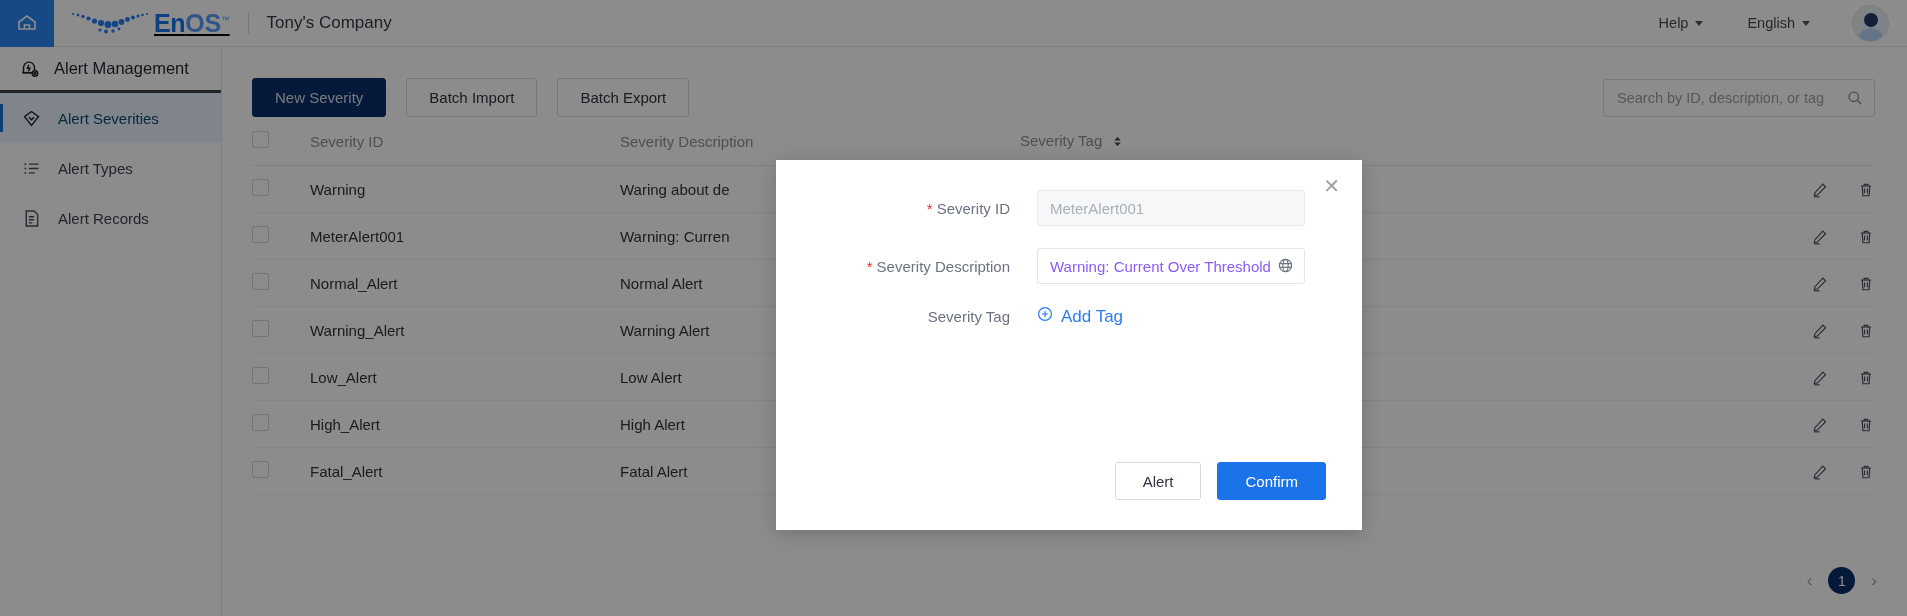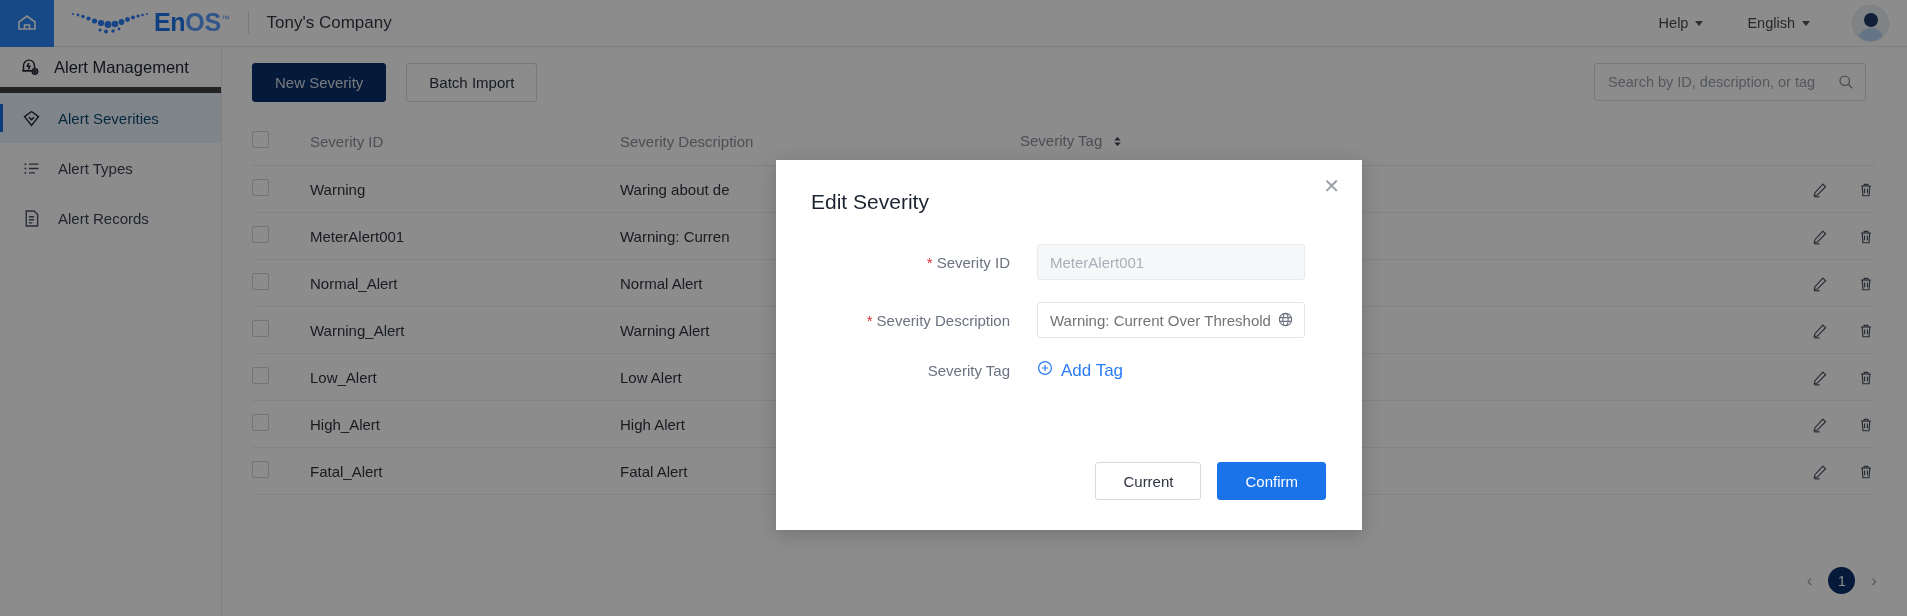--- a/index.html
+++ b/index.html
@@ -17,21 +17,21 @@
     position: absolute; top: 0; left: 0; width: 1907px; height: 47px;
     background: #ffffff; display: flex; align-items: center;
     border-bottom: 1px solid #e8e8e8; z-index: 5;
   }
   .home-btn {
     width: 54px; height: 47px; background: #2b85f5;
     display: flex; align-items: center; justify-content: center;
     flex: 0 0 auto;
   }
   .home-btn svg { display:block; }
-  .brand { display:flex; margin-left: 16px; flex:0 0 auto; }
+  .brand { display:flex; align-items:center; margin-left: 16px; flex:0 0 auto;text-decoration:underline; }
   .brand-dots { width: 82px; height: 26px; }
   .brand-text {
     font-size: 25px; font-weight: bold; letter-spacing: -0.3px;
     margin-left: 2px; line-height: 1;
   }
   .brand-text .en { color:#1a73e8; }
   .brand-text .os { color:#5a9cf8; }
   .brand-tm { font-size: 9px; color:#5a9cf8; vertical-align: super; font-weight: normal;}
   .divider-v {
     width:1px; height:22px; background:#d9d9d9; margin: 0 18px;
@@ -62,42 +62,42 @@
     background:#b9d4f5; left:5px; top:22px;
   }
 
   
   .sidebar {
     position:absolute; top:47px; left:0; width:222px; height:569px;
     background:#ffffff; border-right:1px solid #e8e8e8; z-index: 4;
   }
   .side-title {
     height: 46px; display:flex; align-items:center; gap:14px;
-    padding-left: 18px; border-bottom:6px solid #404040;
+    padding-left: 18px; border-bottom:3px solid #404040;
     font-size: 16.5px; color:#1f2430;
   }
   .side-item {
     height: 50px; display:flex; align-items:center; gap:16px;
     padding-left: 20px; font-size:15px; color:#3c4250; position:relative;
     cursor:pointer;
   }
   .side-item.active { background:#eaf2fe; color:#0c4a6e; }
   .side-item.active::before {
     content:""; position:absolute; left:0; top:11px; width:3px; height:28px;
     background:#1a6fe0;
   }
   .side-ico { width:22px; height:22px; flex:0 0 auto; display:flex; align-items:center; justify-content:center;}
 
   
   .content {
     position:absolute; top:47px; left:222px; width:1685px; height:569px;
     background:#ffffff;
   }
   .toolbar {
-    height: 70px; display:flex; align-items:center; padding: 0 41px 0 30px;
+    height: 70px; display:flex; align-items:flex-end; padding: 0 32px 0 30px;
   }
   .btn {
     height: 39px; padding: 0 22px; font-size: 15px;
     border-radius: 3px; display:flex; align-items:center; justify-content:center;
     cursor:pointer; white-space:nowrap;
   }
   .btn-primary { background:#0a2f6b; color:#d9dde4; border: 1px solid #0a2f6b; }
   .btn-default { background:#ffffff; color:#2d3340; border:1px solid #d9d9d9; margin-left: 20px; }
   .search-wrap { margin-left:auto; position:relative; }
   .search-box {
@@ -160,21 +160,21 @@
   }
   .form { padding: 30px 40px 0 0; }
   .frow { display:flex; align-items:center; margin-bottom: 22px; gap: 11px; }
   .flabel {
     width: 250px; text-align:right; font-size:15px; color:#6b7280; padding-right: 16px;
     white-space:nowrap;
   }
   .req { color:#e03131; margin-right:4px; font-size:15px; }
   .finput {
     width: 268px; height: 36px; border:1px solid #e2e5e9; border-radius:3px;
-    padding: 0 12px; font-size:15px; color:#737373; background:#ffffff;
+    padding: 0 12px; font-size:15px; color:#8b5cf6; background:#ffffff;
     font-family:"Liberation Sans", sans-serif;
   }
   .finput.disabled { background:#f6f7f9; color:#a9afb8; border-color:#e8eaee; }
   .finput-wrap { position:relative; width:268px; }
   .globe-ico { position:absolute; right:11px; top:9px; width:17px; height:17px; }
   .addtag {
     display:flex; align-items:center; gap:8px; color:#2b7cf6; font-size:17px; cursor:pointer;
   }
   .modal-footer {
     position:absolute; right: 36px; bottom: 30px; display:flex; gap:16px;
@@ -294,20 +294,21 @@
       </span>
       <span>Alert Records</span>
     </div>
   </div>
 
   <div class="content">
 
     <div class="toolbar">
       <div class="btn btn-primary">New Severity</div>
       <div class="btn btn-default">Batch Import</div>
+      <div class="btn btn-default">Batch Export</div>
       <div class="search-wrap">
         <input class="search-box" type="text" placeholder="Search by ID, description, or tag" style="">
         <span class="search-ico">
           <svg width="16" height="16" viewBox="0 0 18 18" fill="none" stroke="#8a9099" stroke-width="1.5">
             <circle cx="7.6" cy="7.6" r="5.3"></circle>
               <path d="M11.6 11.6 L16 16"></path>
           </svg>
         </span>
       </div>
     </div>
@@ -454,21 +455,20 @@
       <span class="pg-arrow">‹</span>
       <span class="pg-num">1</span>
       <span class="pg-arrow">›</span>
     </div>
   </div>
 
   <div class="overlay"></div>
 
   <div class="modal">
     <div class="modal-close">✕</div>
-    <div class="modal-title">Edit Severity</div>
 
     <div class="form">
 
       <div class="frow">
         <div class="flabel">
           <span class="req">*</span><span>Severity ID</span>
         </div>
         <input class="finput disabled" type="text" disabled="" value="MeterAlert001" style="">
       </div>
 
@@ -496,18 +496,18 @@
               <circle cx="9" cy="9" r="7.2"></circle>
                 <path d="M5.5 9 H12.5 M9 5.5 V12.5"></path>
             </svg>
           </span>
           <span>Add Tag</span>
         </div>
       </div>
     </div>
 
     <div class="modal-footer">
-      <div class="m-btn m-cancel">Current</div>
+      <div class="m-btn m-cancel">Alert</div>
       <div class="m-btn m-confirm">Confirm</div>
     </div>
   </div>
 
 </div>
 
 </body></html>

